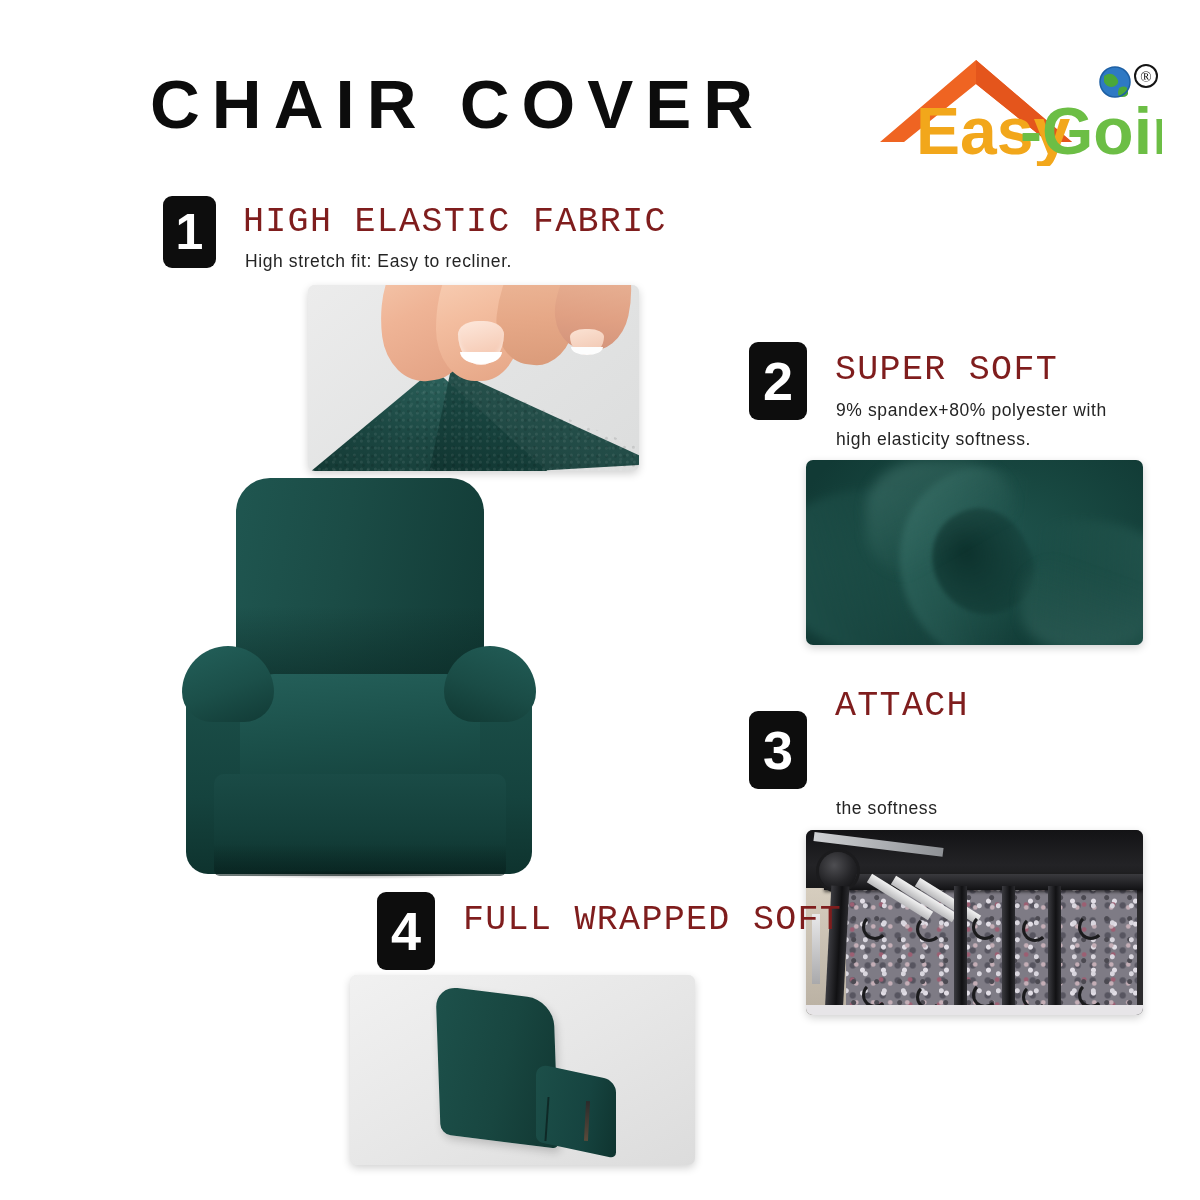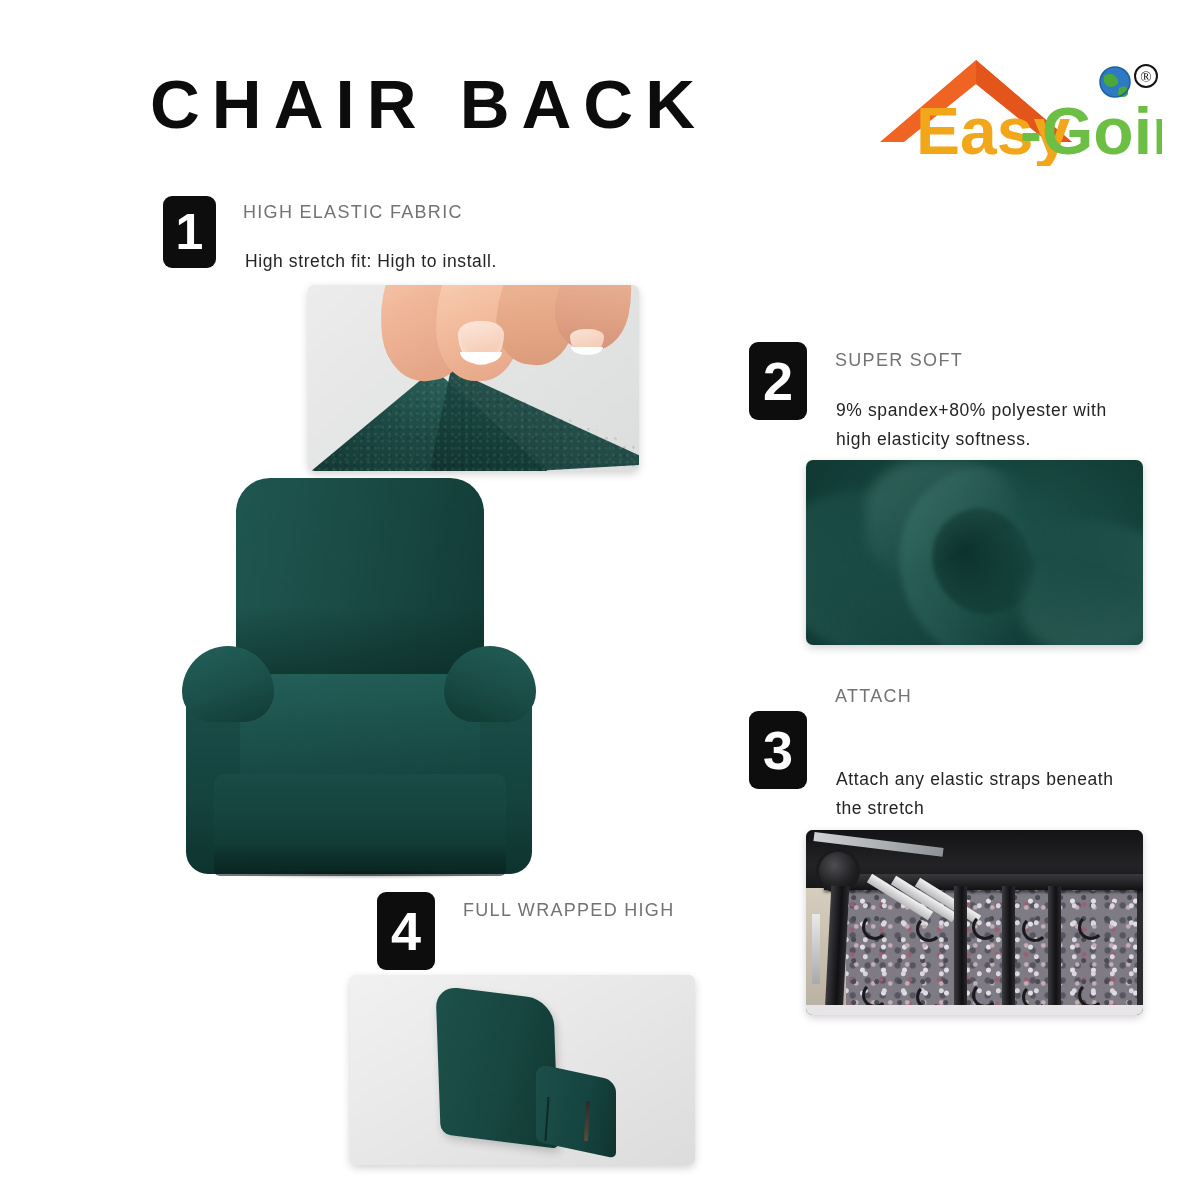--- a/index.html
+++ b/index.html
@@ -34,25 +34,26 @@
     background:#0d0d0d;
     border-radius:9px;
     color:#ffffff;
     display:flex; align-items:center; justify-content:center;
     font-weight:bold;
     line-height:1;
     font-family:"Liberation Sans", sans-serif;
   }
   .sec-head{
     position:absolute;
-    font-size:18px;
+    font-size:35px;
     letter-spacing:1.3px;
-    color:#737373;
+    color:#7f1d1d;
     white-space:nowrap;
     font-weight:normal;
+    font-family:Liberation Mono, monospace;
   }
   .sec-sub{
     position:absolute;
     font-size:17.5px;
     letter-spacing:0.6px;
     line-height:1.65;
     color:#242424;
   }
 
   
@@ -309,21 +310,21 @@
   .chair .floor{
     position:absolute; left:48px; top:392px; width:268px; height:9px;
     background:radial-gradient(ellipse at center, rgba(0,0,0,.30) 0%, rgba(0,0,0,0) 72%);
   }
 </style>
 </head>
 <body>
 
 <div class="page">
 
-  <div class="title">CHAIR BACK</div>
+  <div class="title">CHAIR COVER</div>
 
   <div class="logo">
     <svg width="290" height="120" viewBox="0 0 290 120">
 
       <g>
         <path d="M8 96 L104 14 L200 96 L176 96 L104 38 L32 96 Z" fill="#ef6422"></path>
         <path d="M104 14 L200 96 L176 96 L104 38 Z" fill="#e4551c"></path>
       </g>
 
       <text x="44" y="108" font-family="'Liberation Sans', sans-serif" font-size="66" font-weight="bold" fill="#f2a71b">Easy</text>
@@ -338,21 +339,21 @@
 
       <g>
         <circle cx="274" cy="30" r="11" fill="none" stroke="#141414" stroke-width="2"></circle>
         <text x="274" y="36" text-anchor="middle" font-family="'Liberation Serif', serif" font-size="15" fill="#141414">®</text>
       </g>
     </svg>
   </div>
 
   <div class="badge" style="left:163px; top:196px; width:53px; height:72px; font-size:50px;">1</div>
   <div class="sec-head" style="left:243px; top:202px;">HIGH ELASTIC FABRIC</div>
-  <div class="sec-sub" style="left:245px; top:247px;">High stretch fit:  High to install.</div>
+  <div class="sec-sub" style="left:245px; top:247px;">High stretch fit:  Easy to recliner.</div>
 
   <div class="photo ph1">
     <div class="bg"></div>
     <div class="peak"></div>
     <div class="peak2"></div>
     <div class="tex"></div>
     <div class="finger f1"></div>
     <div class="finger f2"></div>
     <div class="finger f3"></div>
     <div class="finger f4"></div>
@@ -370,22 +371,21 @@
     <div class="fold s2"></div>
     <div class="fold s1"></div>
     <div class="fold s3"></div>
     <div class="core"></div>
     <div class="hi"></div>
     <div class="hi2"></div>
   </div>
 
   <div class="badge" style="left:749px; top:711px; width:58px; height:78px; font-size:54px;">3</div>
   <div class="sec-head" style="left:835px; top:686px;">ATTACH</div>
-  <div class="sec-sub" style="left:836px; top:765px;">Attach any elastic straps beneath</div>
-  <div class="sec-sub" style="left:836px; top:794px;">the stretch</div>
+  <div class="sec-sub" style="left:836px; top:794px;">the softness</div>
 
   <div class="photo ph3">
     <div class="mottle"></div>
     <div class="leftpanel"></div>
     <div class="leftbar"></div>
     <div class="topdark"></div>
     <div class="diagbar"></div>
     <div class="rail"></div>
     <div class="hub"></div>
     <div class="slat s-a"></div>
@@ -402,21 +402,21 @@
     <div class="spring" style="left:166px; top:84px;"></div>
     <div class="spring" style="left:166px; top:152px;"></div>
     <div class="spring" style="left:216px; top:86px;"></div>
     <div class="spring" style="left:216px; top:154px;"></div>
     <div class="spring" style="left:272px; top:84px;"></div>
     <div class="spring" style="left:272px; top:152px;"></div>
     <div class="bottomstrip"></div>
   </div>
 
   <div class="badge" style="left:377px; top:892px; width:58px; height:78px; font-size:54px;">4</div>
-  <div class="sec-head" style="left:463px; top:900px;">FULL WRAPPED HIGH</div>
+  <div class="sec-head" style="left:463px; top:900px;">FULL WRAPPED SOFT</div>
 
   <div class="photo ph4">
     <div class="bg"></div>
     <div class="back"></div>
     <div class="seat"></div>
     <div class="seam"></div>
     <div class="zip"></div>
   </div>
 
   <div class="chair">

